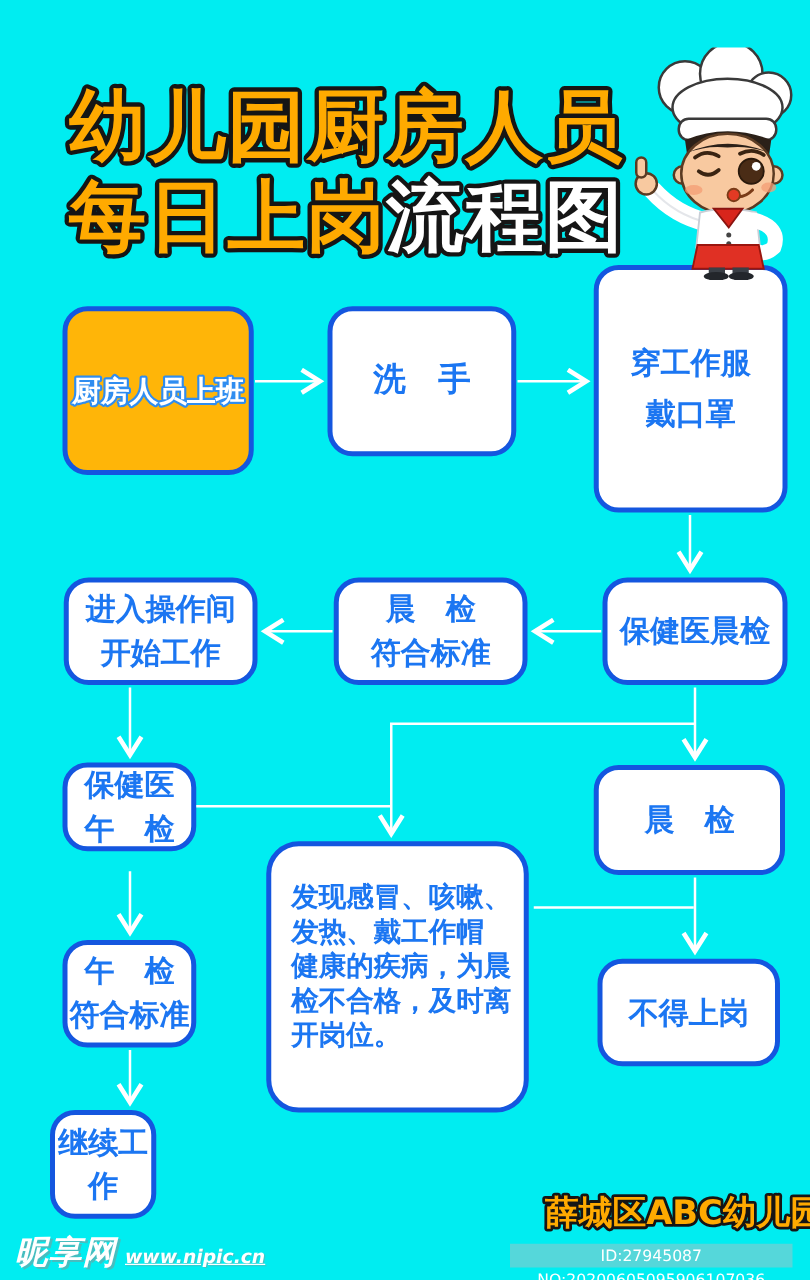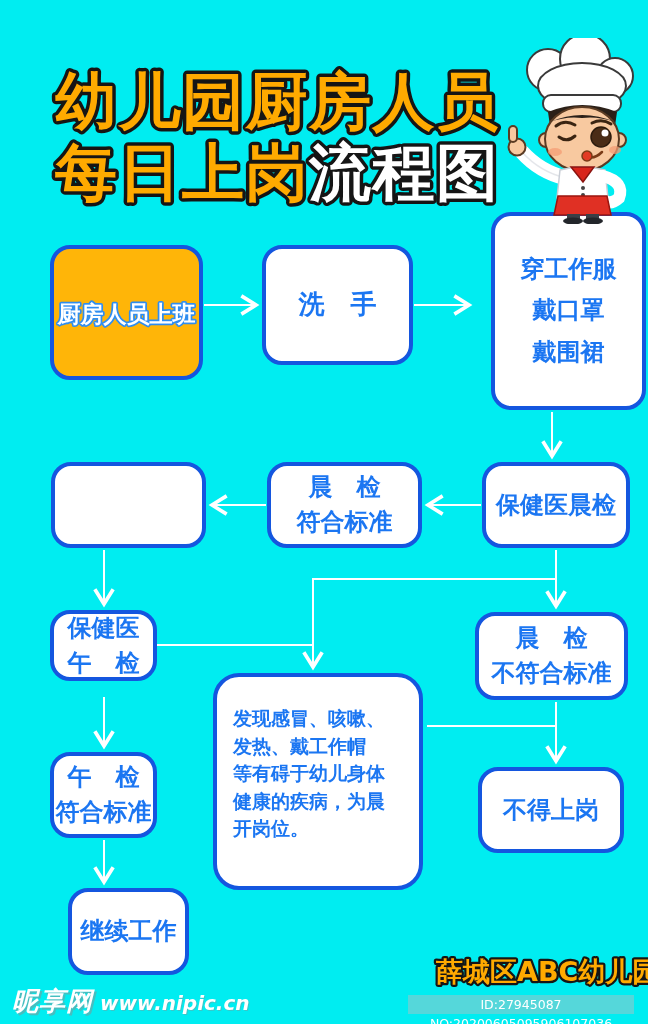--- a/index.html
+++ b/index.html
@@ -18,41 +18,41 @@
 
   .fbox{position:absolute;box-sizing:border-box;background:var(--white);
         border:4px solid var(--border-blue);border-radius:20px;
         display:flex;flex-direction:column;align-items:center;justify-content:center;
         color:var(--text-blue);font-weight:bold;font-size:24px;line-height:1.45;
         text-align:center;z-index:1;}
   .fbox .line{display:block;}
 
   .b-start{left:50px;top:245px;width:153px;height:135px;background:var(--box-orange);}
   .b-wash{left:262px;top:245px;width:151px;height:120px;font-size:26px;}
-  .b-dress{left:475px;top:212px;width:155px;height:198px;line-height:1.72;margin-left:16px;}
+  .b-dress{left:475px;top:212px;width:155px;height:198px;line-height:1.72;}
   .b-enter{left:51px;top:462px;width:155px;height:86px;}
   .b-pass{left:267px;top:462px;width:155px;height:86px;}
   .b-morning{left:482px;top:462px;width:148px;height:86px;text-align:right;}
   .b-nooncheck{left:50px;top:610px;width:107px;height:71px;}
   .b-fail{left:475px;top:612px;width:153px;height:88px;}
   .b-desc{left:213px;top:673px;width:210px;height:217px;align-items:flex-start;justify-content:flex-start;
-          padding:28px 10px 0 16px;text-align:left;font-size:19px;line-height:27.5px;border-radius:26px;}
+          padding:28px 10px 0 16px;text-align:left;font-size:22px;line-height:27.5px;border-radius:26px;}
   .b-nowork{left:478px;top:767px;width:146px;height:86px;}
   .b-noonpass{left:50px;top:752px;width:107px;height:86px;}
-  .b-continue{left:68px;top:888px;width:121px;height:87px;text-align:center;}
+  .b-continue{left:40px;top:888px;width:85px;height:87px;text-align:center;}
 
   .connectors{position:absolute;left:0;top:0;width:648px;height:1024px;z-index:2;pointer-events:none;}
 
   .school-svg{position:absolute;left:430px;top:949px;width:218px;height:42px;z-index:4;}
   .school-text{font-weight:bold;stroke:var(--outline-black);stroke-linejoin:round;paint-order:stroke fill;}
 
   .nipic{position:absolute;left:12px;top:984px;z-index:4;color:var(--white);
          font-style:italic;font-weight:bold;display:flex;align-items:baseline;gap:7px;}
   .nipic .brand{font-size:26px;text-shadow:2px 2px 0 rgba(130,150,150,0.55);letter-spacing:1px;}
-  .nipic .site{font-size:20px;text-shadow:1px 1px 0 rgba(130,150,150,0.45);}
+  .nipic .site{font-size:15px;text-shadow:1px 1px 0 rgba(130,150,150,0.45);text-decoration:underline;}
 
   .id-strip{position:absolute;left:408px;top:995px;width:226px;height:19px;background:var(--id-strip);
             color:var(--white);font-size:12.5px;line-height:19px;text-align:center;z-index:4;}
 </style>
 </head>
 <body>
 
 <div id="poster">
 
   <svg class="title-svg" viewBox="0 0 496 160">
@@ -129,50 +129,50 @@
     </svg>
   </div>
 
   <div class="fbox b-wash">
     <span class="line">洗　手</span>
   </div>
 
   <div class="fbox b-dress">
     <span class="line">穿工作服</span>
     <span class="line">戴口罩</span>
-    <span class="line">戴围裙</span>
   </div>
 
   <div class="fbox b-morning">
     <span class="line">保健医晨检</span>
   </div>
 
   <div class="fbox b-pass">
     <span class="line">晨　检</span>
     <span class="line">符合标准</span>
   </div>
 
   <div class="fbox b-enter">
+    <span class="line">进入操作间</span>
+    <span class="line">开始工作</span>
   </div>
 
   <div class="fbox b-nooncheck">
     <span class="line">保健医</span>
     <span class="line">午　检</span>
   </div>
 
   <div class="fbox b-fail">
     <span class="line">晨　检</span>
-    <span class="line">不符合标准</span>
   </div>
 
   <div class="fbox b-desc">
     <span class="line">发现感冒、咳嗽、</span>
     <span class="line">发热、戴工作帽</span>
-    <span class="line">等有碍于幼儿身体</span>
     <span class="line">健康的疾病，为晨</span>
+    <span class="line">检不合格，及时离</span>
     <span class="line">开岗位。</span>
   </div>
 
   <div class="fbox b-nowork">
     <span class="line">不得上岗</span>
   </div>
 
   <div class="fbox b-noonpass">
     <span class="line">午　检</span>
     <span class="line">符合标准</span>

